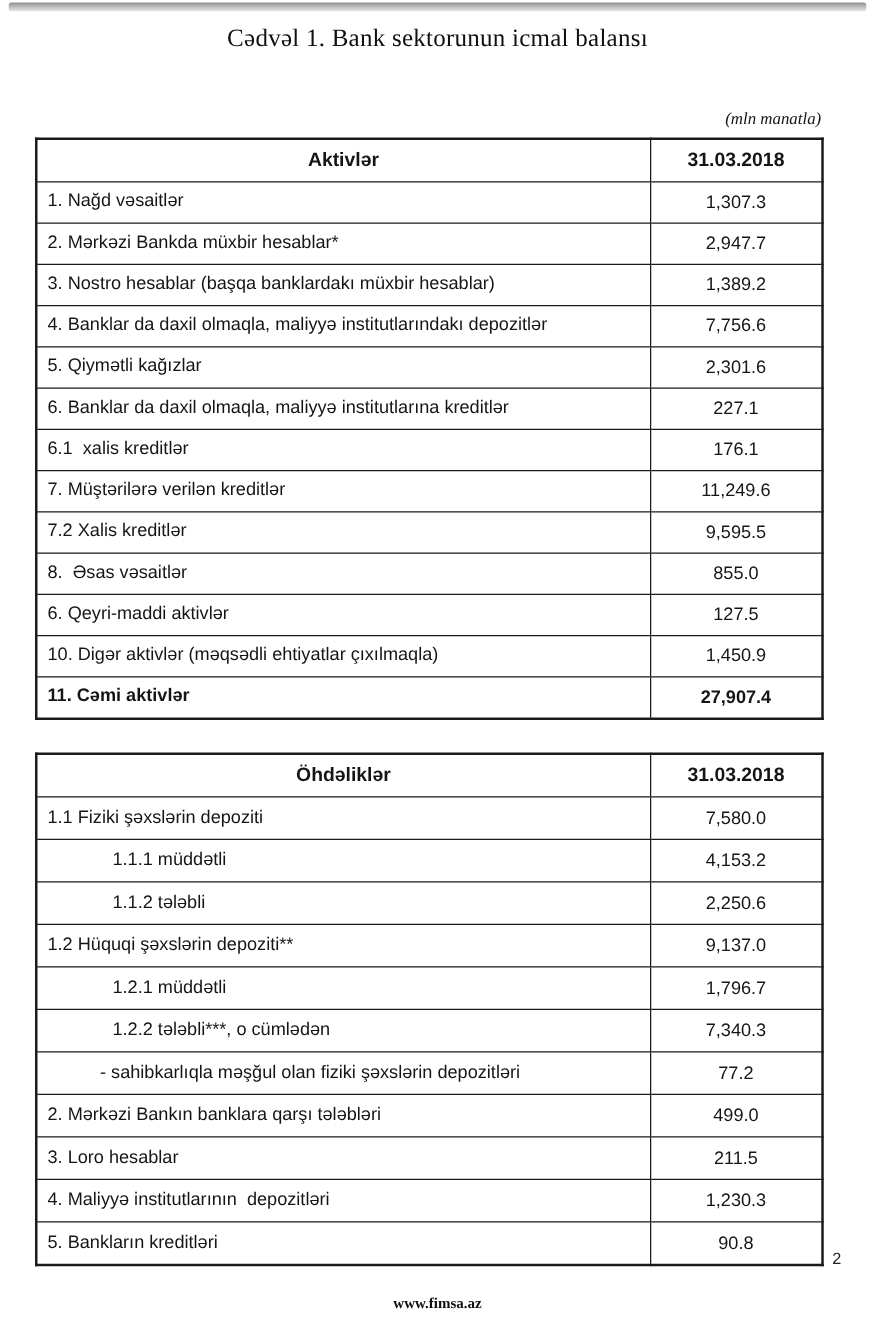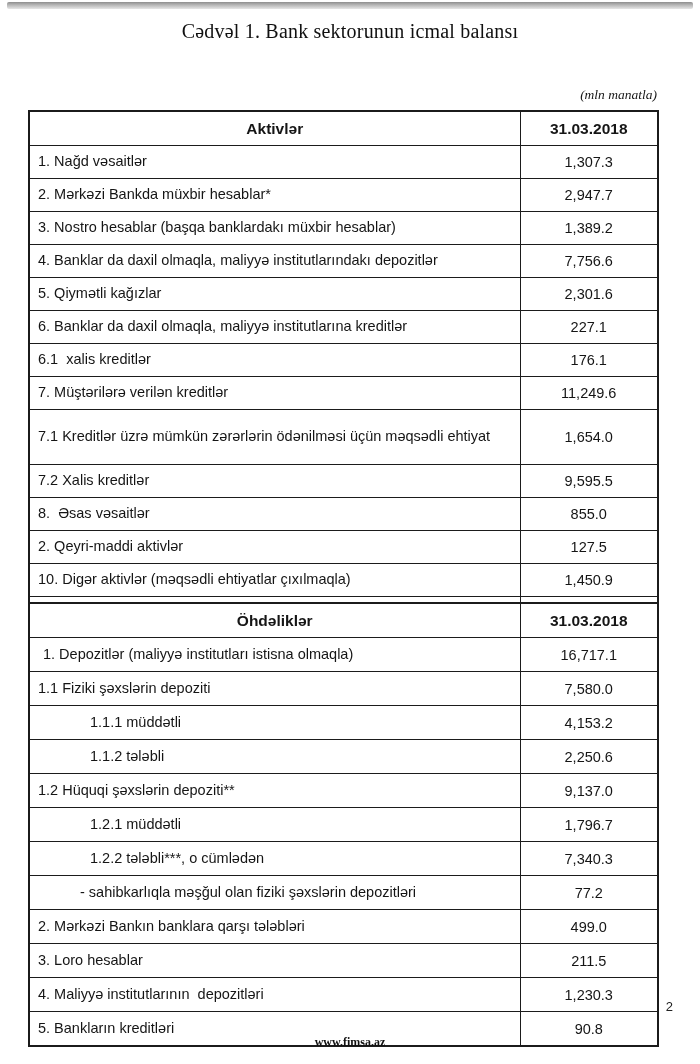--- a/index.html
+++ b/index.html
@@ -130,34 +130,30 @@
       <td class="val">227.1</td>
     </tr>
     <tr>
       <td class="lbl">6.1  xalis kreditlər</td>
       <td class="val">176.1</td>
     </tr>
     <tr>
       <td class="lbl">7. Müştərilərə verilən kreditlər</td>
       <td class="val">11,249.6</td>
     </tr>
-    <tr class="tall">
-      <td class="lbl">7.1 Kreditlər üzrə mümkün zərərlərin ödənilməsi üçün məqsədli ehtiyat</td>
-      <td class="val">1,654.0</td>
-    </tr>
     <tr>
       <td class="lbl">7.2 Xalis kreditlər</td>
       <td class="val">9,595.5</td>
     </tr>
     <tr>
       <td class="lbl">8.  Əsas vəsaitlər</td>
       <td class="val">855.0</td>
     </tr>
     <tr>
-      <td class="lbl">2. Qeyri-maddi aktivlər</td>
+      <td class="lbl">6. Qeyri-maddi aktivlər</td>
       <td class="val">127.5</td>
     </tr>
     <tr>
       <td class="lbl">10. Digər aktivlər (məqsədli ehtiyatlar çıxılmaqla)</td>
       <td class="val">1,450.9</td>
     </tr>
     <tr class="total">
       <td class="lbl">11. Cəmi aktivlər</td>
       <td class="val">27,907.4</td>
     </tr>
@@ -168,24 +164,20 @@
   <colgroup>
       <col class="c-label">
       <col class="c-value">
     </colgroup>
   <tbody>
     <tr>
       <th>Öhdəliklər</th>
       <th>31.03.2018</th>
     </tr>
     <tr>
-      <td class="lbl ind1">1. Depozitlər (maliyyə institutları istisna olmaqla)</td>
-      <td class="val">16,717.1</td>
-    </tr>
-    <tr>
       <td class="lbl">1.1 Fiziki şəxslərin depoziti</td>
       <td class="val">7,580.0</td>
     </tr>
     <tr>
       <td class="lbl ind2">1.1.1 müddətli</td>
       <td class="val">4,153.2</td>
     </tr>
     <tr>
       <td class="lbl ind2">1.1.2 tələbli</td>
       <td class="val">2,250.6</td>

